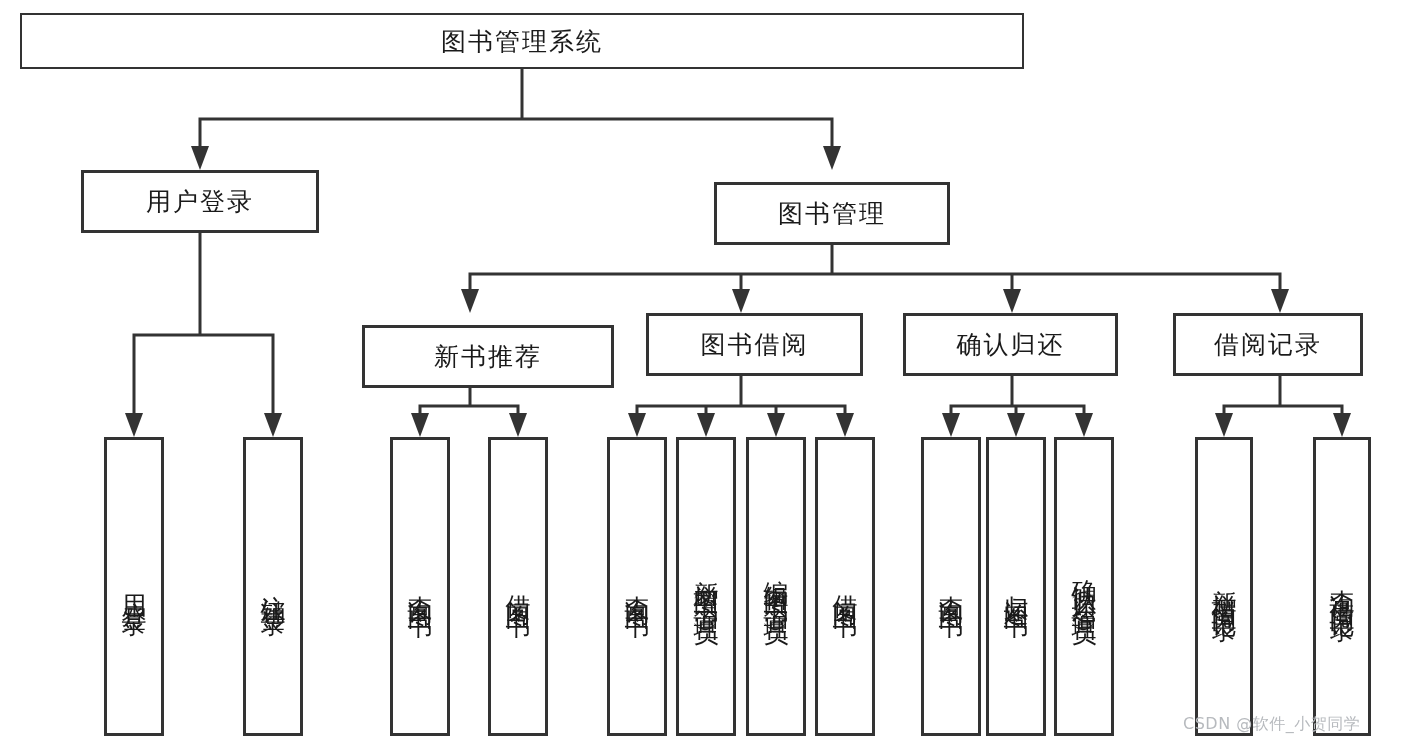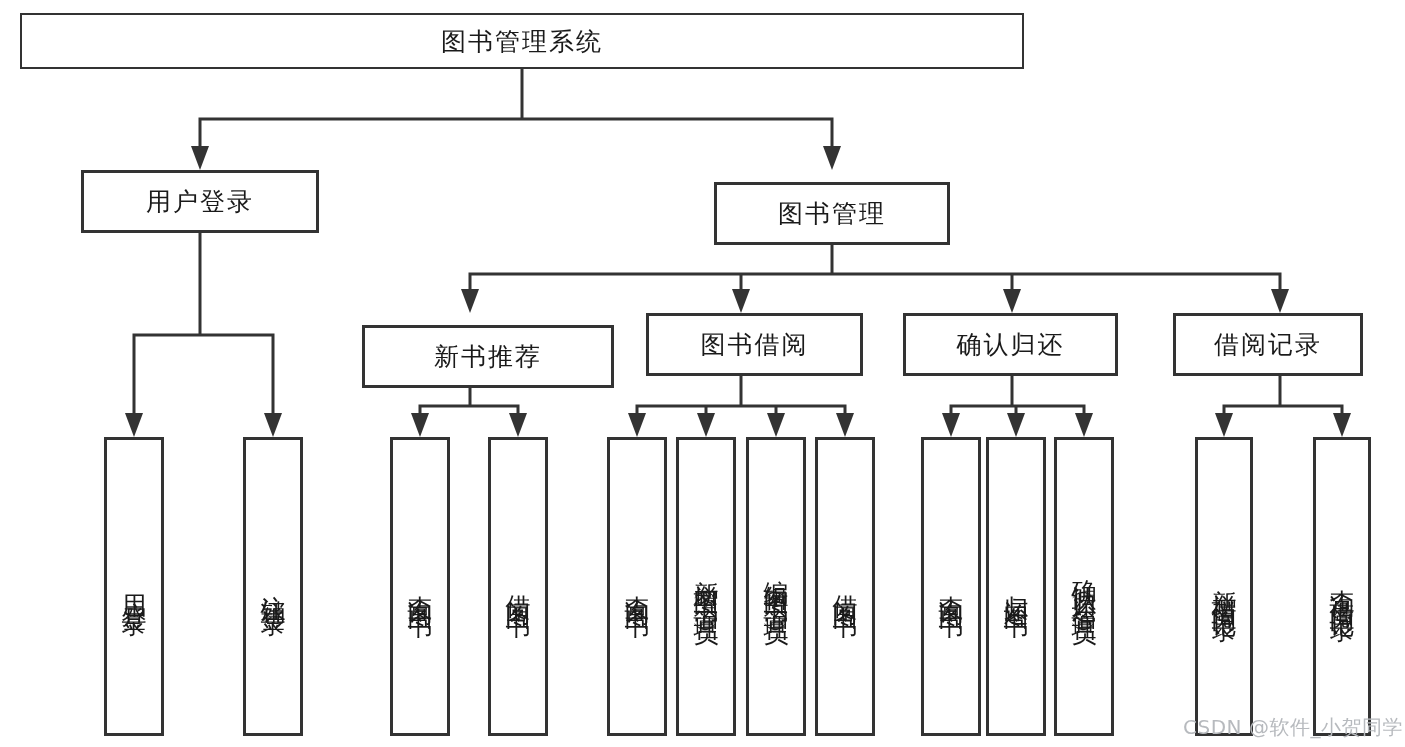--- a/index.html
+++ b/index.html
@@ -44,21 +44,21 @@
     line-height: 1;
     white-space: normal;
   }
   #watermark {
     position: absolute;
     left: 1183px;
     top: 714px;
     width: 215px;
     z-index: 3;
     color: #b7babe;
-    font-size: 20px;
+    font-size: 16px;
     letter-spacing: 0.5px;
     white-space: nowrap;
   }
 </style>
 </head>
 <body>
 
 <div id="canvas">
 
   <svg id="connectors" width="1405" height="747" viewBox="0 0 1405 747">

